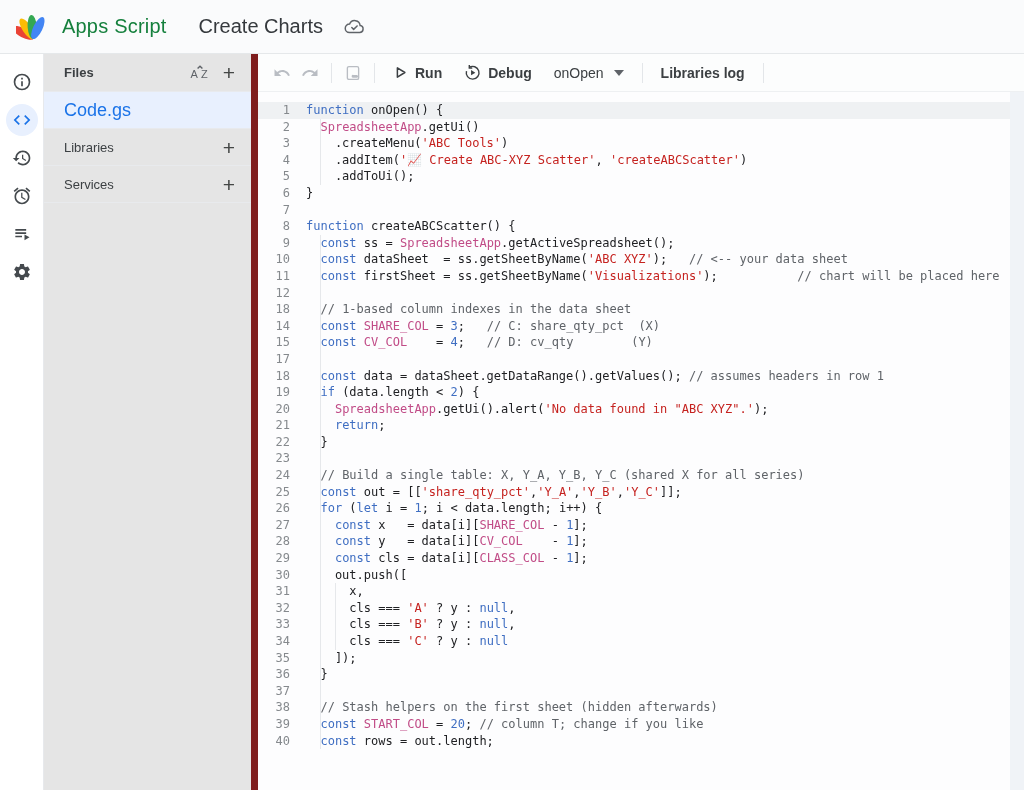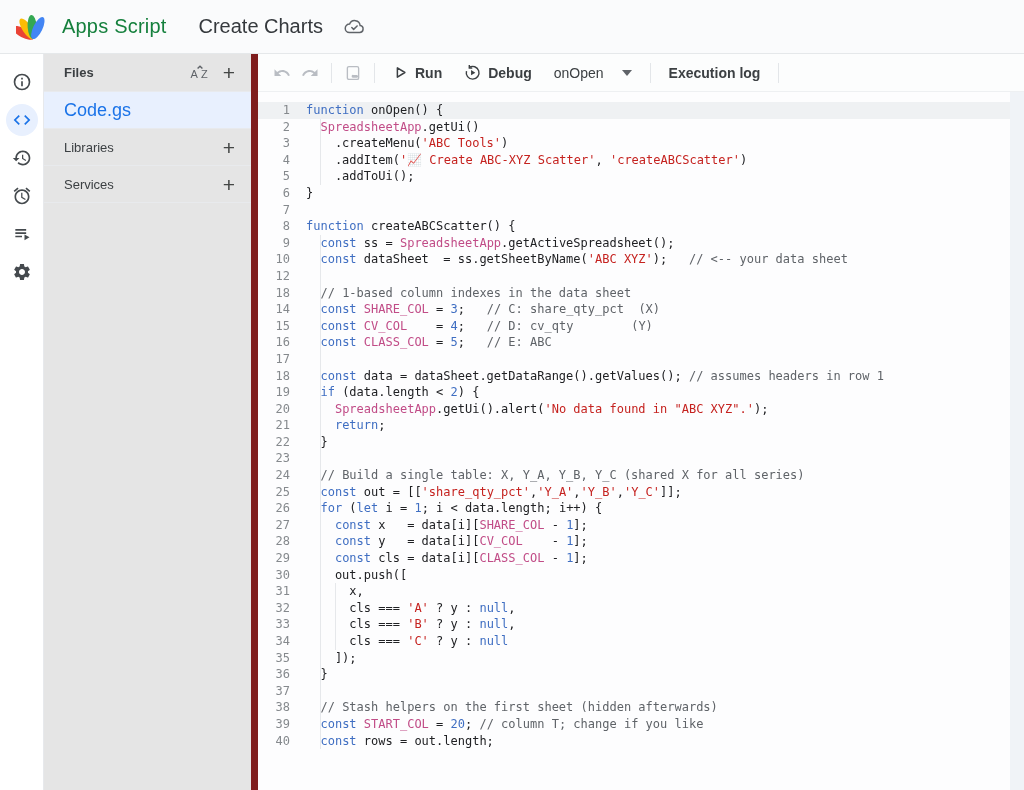--- a/index.html
+++ b/index.html
@@ -60,21 +60,21 @@
     background:#fcfdfd; border-bottom:1px solid #eef0f2; flex:0 0 auto;
   }
   .tb-icon { width:28px; height:26px; border:none; background:none; display:flex; align-items:center; justify-content:center; cursor:pointer; padding:0; }
   .tb-icon svg { width:18px; height:18px; }
   .tb-sep { width:1px; height:20px; background:#e3e6e9; margin:0 7px; }
   .tb-btn {
     display:flex; align-items:center; gap:7px; border:none; background:none; cursor:pointer;
     font-family:Liberation Sans, sans-serif; font-size:14px; font-weight:bold; color:#3c4043;
     padding:0 11px; height:30px; border-radius:4px;
   }
-  .tb-btn.fn { font-weight:normal; gap:18px; }
+  .tb-btn.fn { font-weight:normal; gap:10px; }
   
   .code-area { flex:1; position:relative; background:#fdfdfe; padding-top:10px; overflow:hidden; }
   .scroll-track {
     position:absolute; top:0; right:0; bottom:0; width:14px;
     background:#f0f3f7;
   }
   .cl {
     display:flex; height:16.6px; line-height:16.6px;
     font-family:"DejaVu Sans Mono", monospace; font-size:12px;
   }
@@ -215,21 +215,21 @@
         <span>Debug</span>
       </button>
       <button class="tb-btn fn">
         <span>onOpen</span>
         <svg width="10" height="6" viewBox="0 0 10 6">
             <path d="M0 0h10L5 6z" fill="#5f6368"></path>
           </svg>
       </button>
       <span class="tb-sep"></span>
       <button class="tb-btn">
-        <span>Execution log</span>
+        <span>Libraries log</span>
       </button>
       <span class="tb-sep"></span>
     </div>
 
     <div class="code-area">
       <div id="code">
           <div class="cl hl">
             <span class="ln">1</span>
             <span class="ct"><span class="tk-k">function</span><span class="tk-p"> onOpen() {</span></span>
           </div>
@@ -263,40 +263,40 @@
           </div>
           <div class="cl">
             <span class="ln">9</span>
             <span class="ct"><i class="ig" style="left: 2ch;"></i><span class="tk-p">  </span><span class="tk-k">const</span><span class="tk-p"> ss = </span><span class="tk-t">SpreadsheetApp</span><span class="tk-p">.getActiveSpreadsheet();</span></span>
           </div>
           <div class="cl">
             <span class="ln">10</span>
             <span class="ct"><i class="ig" style="left: 2ch;"></i><span class="tk-p">  </span><span class="tk-k">const</span><span class="tk-p"> dataSheet  = ss.getSheetByName(</span><span class="tk-s">'ABC XYZ'</span><span class="tk-p">);   </span><span class="tk-c">// &lt;-- your data sheet</span></span>
           </div>
           <div class="cl">
+            <span class="ln">11</span>
+            <span class="ct"><i class="ig" style="left: 2ch;"></i><span class="tk-p">  </span><span class="tk-k">const</span><span class="tk-p"> firstSheet = ss.getSheetByName(</span><span class="tk-s">'Visualizations'</span><span class="tk-p">);           </span><span class="tk-c">// chart will be placed here</span></span>
+          </div>
+          <div class="cl">
             <span class="ln">12</span>
             <span class="ct"><i class="ig" style="left: 2ch;"></i></span>
           </div>
           <div class="cl">
             <span class="ln">18</span>
             <span class="ct"><i class="ig" style="left: 2ch;"></i><span class="tk-p">  </span><span class="tk-c">// 1-based column indexes in the data sheet</span></span>
           </div>
           <div class="cl">
             <span class="ln">14</span>
             <span class="ct"><i class="ig" style="left: 2ch;"></i><span class="tk-p">  </span><span class="tk-k">const</span><span class="tk-p"> </span><span class="tk-t">SHARE_COL</span><span class="tk-p"> = </span><span class="tk-n">3</span><span class="tk-p">;   </span><span class="tk-c">// C: share_qty_pct  (X)</span></span>
           </div>
           <div class="cl">
             <span class="ln">15</span>
             <span class="ct"><i class="ig" style="left: 2ch;"></i><span class="tk-p">  </span><span class="tk-k">const</span><span class="tk-p"> </span><span class="tk-t">CV_COL</span><span class="tk-p">    = </span><span class="tk-n">4</span><span class="tk-p">;   </span><span class="tk-c">// D: cv_qty        (Y)</span></span>
           </div>
           <div class="cl">
-            <span class="ln">16</span>
-            <span class="ct"><i class="ig" style="left: 2ch;"></i><span class="tk-p">  </span><span class="tk-k">const</span><span class="tk-p"> </span><span class="tk-t">CLASS_COL</span><span class="tk-p"> = </span><span class="tk-n">5</span><span class="tk-p">;   </span><span class="tk-c">// E: ABC</span></span>
-          </div>
-          <div class="cl">
             <span class="ln">17</span>
             <span class="ct"><i class="ig" style="left: 2ch;"></i></span>
           </div>
           <div class="cl">
             <span class="ln">18</span>
             <span class="ct"><i class="ig" style="left: 2ch;"></i><span class="tk-p">  </span><span class="tk-k">const</span><span class="tk-p"> data = dataSheet.getDataRange().getValues(); </span><span class="tk-c">// assumes headers in row 1</span></span>
           </div>
           <div class="cl">
             <span class="ln">19</span>
             <span class="ct"><i class="ig" style="left: 2ch;"></i><span class="tk-p">  </span><span class="tk-k">if</span><span class="tk-p"> (data.length &lt; </span><span class="tk-n">2</span><span class="tk-p">) {</span></span>

